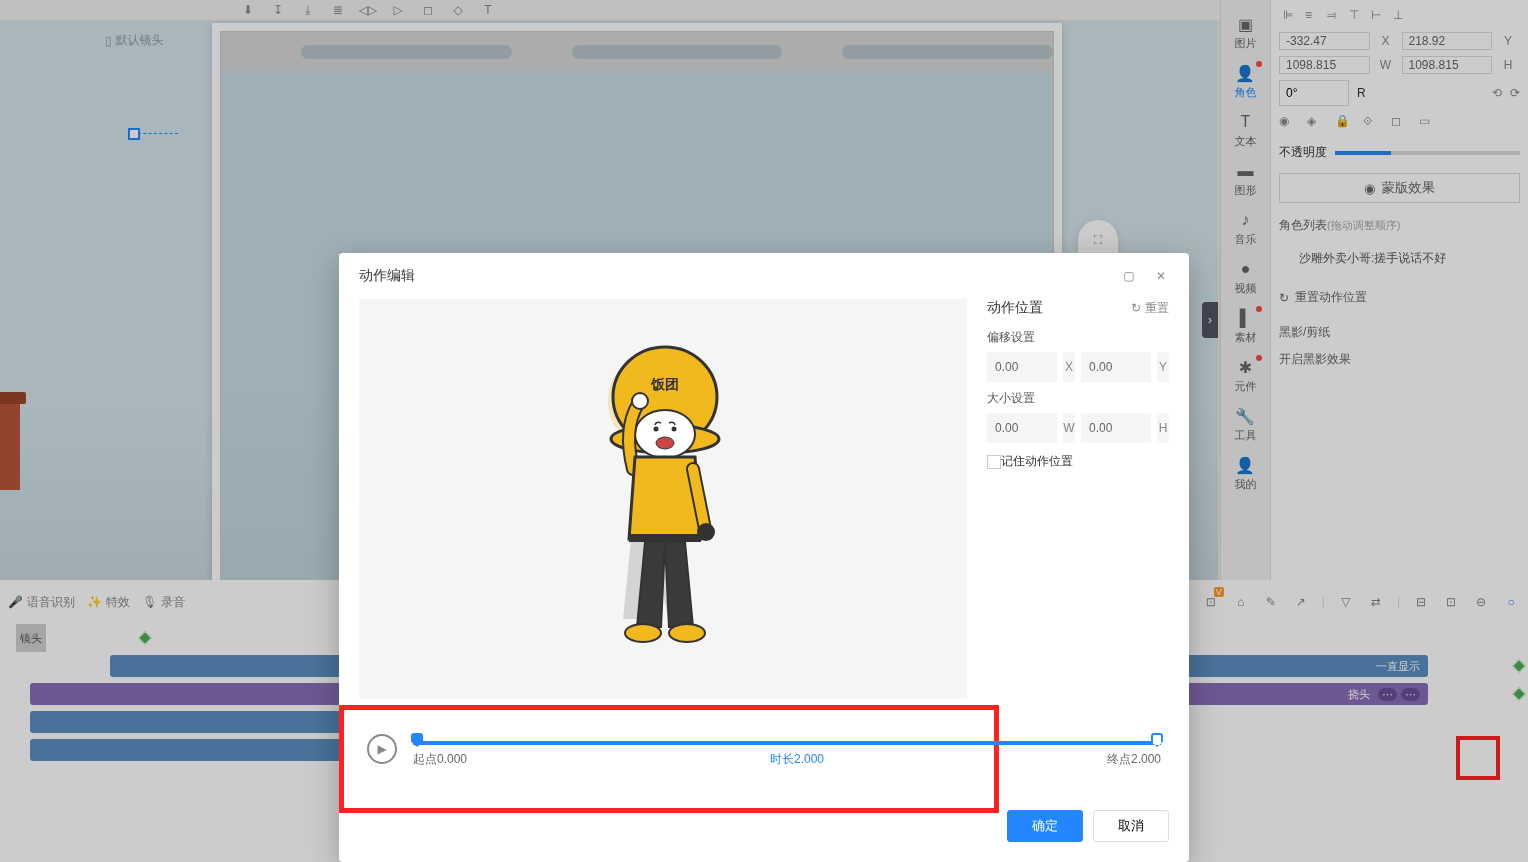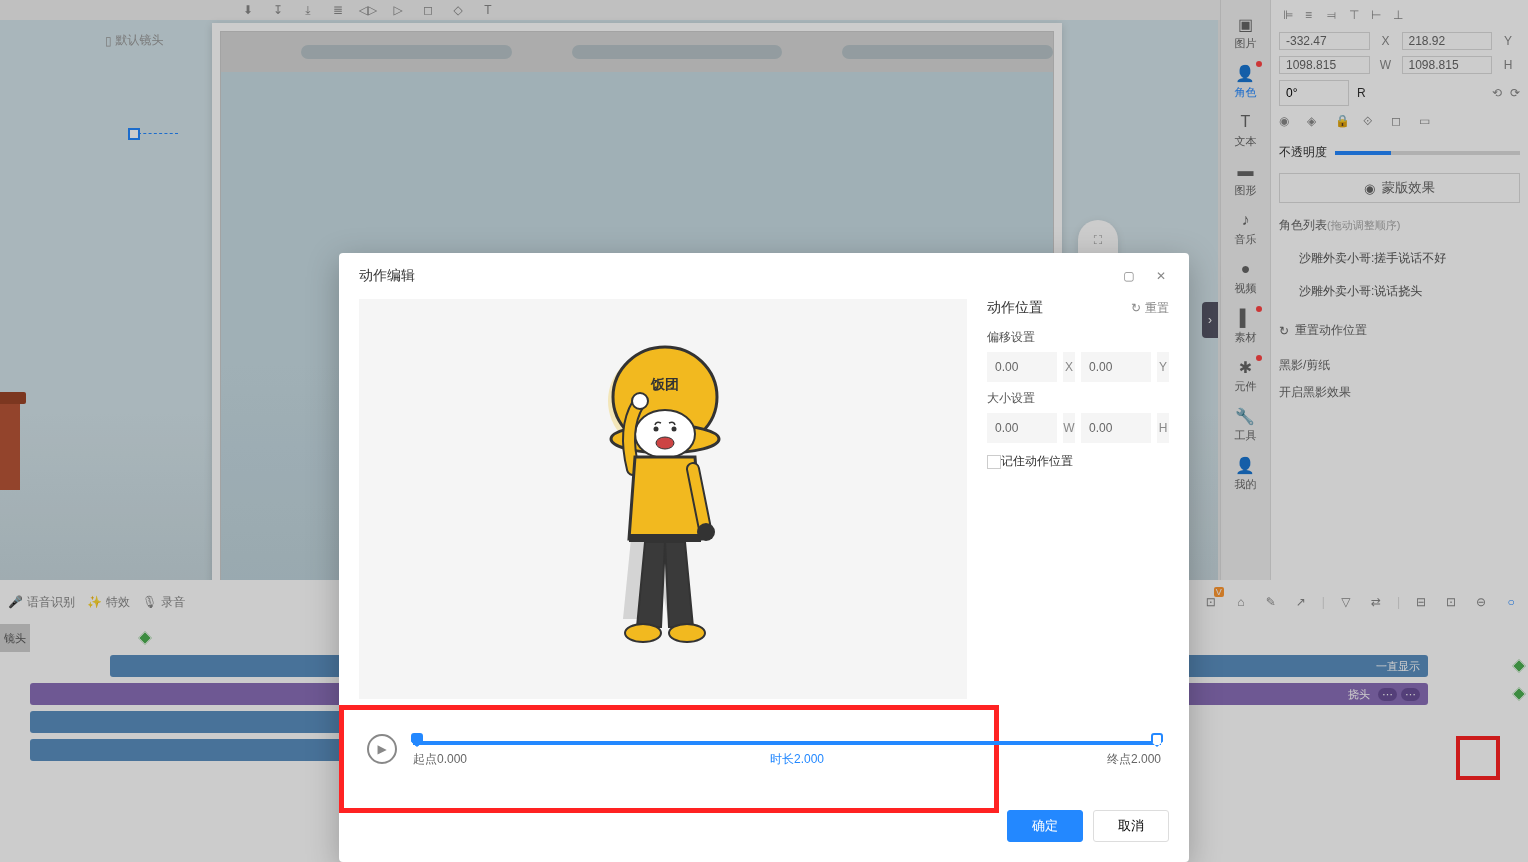--- a/index.html
+++ b/index.html
@@ -51,21 +51,21 @@
 .timeline-toolbar{height:44px;display:flex;align-items:center;padding:0 8px;justify-content:space-between;}
 .tl-left{display:flex;align-items:center;gap:12px;color:#888;}
 .tl-left .tlb{display:flex;align-items:center;gap:4px;cursor:pointer;font-size:12px;}
 .tl-right{display:flex;align-items:center;gap:12px;color:#888;}
 .tl-right .tlb{width:18px;height:18px;cursor:pointer;display:flex;align-items:center;justify-content:center;position:relative;}
 .tl-right .badge{position:absolute;top:-6px;right:-4px;background:#ff9933;color:#fff;font-size:9px;padding:0 2px;border-radius:2px;}
 .ruler{height:20px;position:relative;border-bottom:1px solid #e0e0e0;}
 .ruler .tick{position:absolute;top:2px;font-size:11px;color:#999;}
 .tracks{position:relative;}
 .track{height:28px;display:flex;align-items:center;position:relative;}
-.track-label{position:absolute;left:0;width:30px;height:100%;background:#d0d0d0;display:flex;align-items:center;justify-content:center;font-size:11px;color:#555;}
+.track-label{position:absolute;left:16px;width:30px;height:100%;background:#d0d0d0;display:flex;align-items:center;justify-content:center;font-size:11px;color:#555;}
 .track-clip{position:absolute;height:22px;border-radius:3px;display:flex;align-items:center;padding:0 8px;font-size:11px;color:#fff;}
 .clip-blue{background:#5a8fc0;}
 .clip-purple{background:#8a6fb8;}
 .diamond{width:10px;height:10px;background:#4caf50;transform:rotate(45deg);border:1px solid #fff;}
 .red-mark1{position:absolute;right:28px;top:112px;width:44px;height:44px;border:4px solid #ff2222;pointer-events:none;z-index:50;}
 .playhead{position:absolute;top:0;bottom:0;width:1px;background:#ff8833;left:685px;}
 .modal-overlay{position:absolute;inset:0;background:rgba(0,0,0,.2);z-index:100;display:flex;align-items:flex-end;justify-content:center;padding-top:80px;}
 .modal{width:850px;background:#fff;border-radius:4px;box-shadow:0 8px 32px rgba(0,0,0,.25);}
 .modal-header{height:46px;display:flex;align-items:center;justify-content:space-between;padding:0 20px;}
 .modal-title{font-size:14px;color:#333;}
@@ -238,21 +238,20 @@
       </div>
   </div>
   <button class="mask-btn">
     <span>◉</span>
     <span>蒙版效果</span>
   </button>
   <div class="section-title">
     <span>角色列表</span><span class="sub">(拖动调整顺序)</span>
   </div>
   <div class="char-list-item">沙雕外卖小哥:搓手说话不好</div>
-  <div class="char-list-item">沙雕外卖小哥:说话挠头</div>
   <div class="reset-pos">
     <span>↻</span>
     <span>重置动作位置</span>
   </div>
   <div class="shadow-section">
     <div class="section-title">黑影/剪纸</div>
     <div style="margin-top:10px;color:#666;">开启黑影效果</div>
   </div>
 </div>
 

